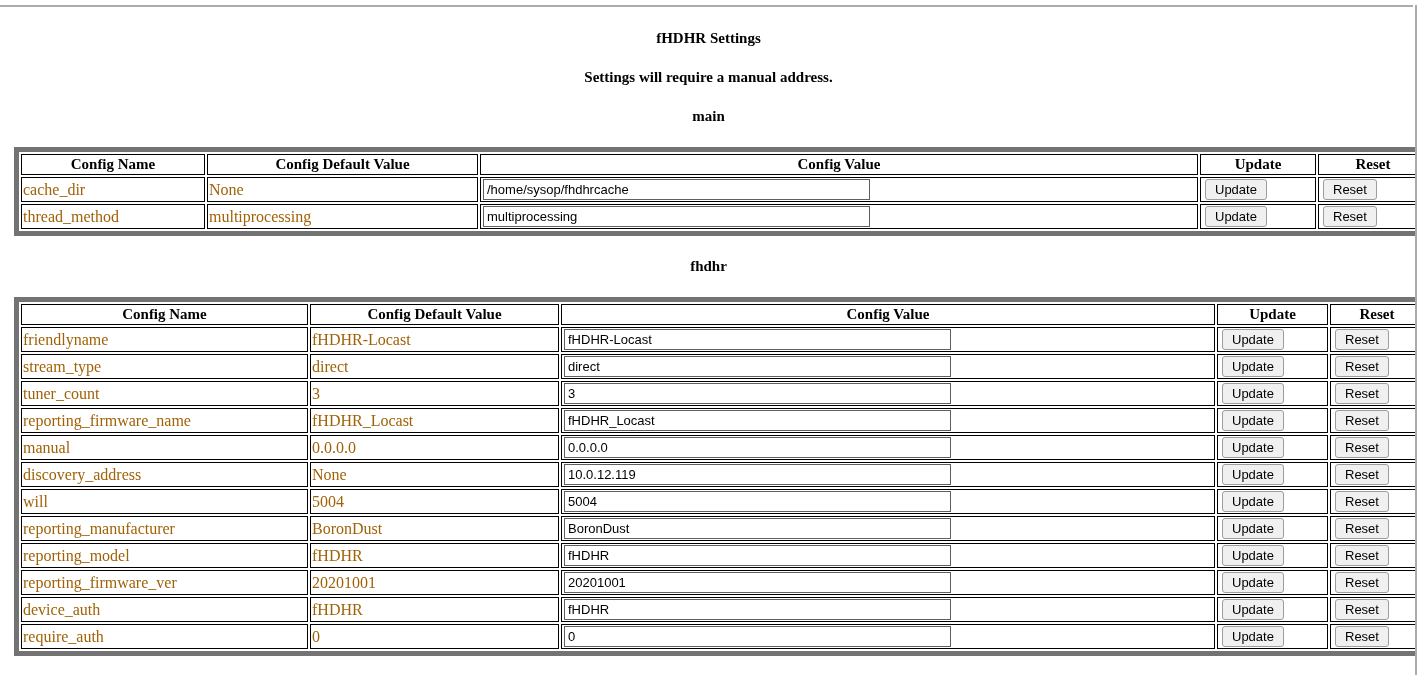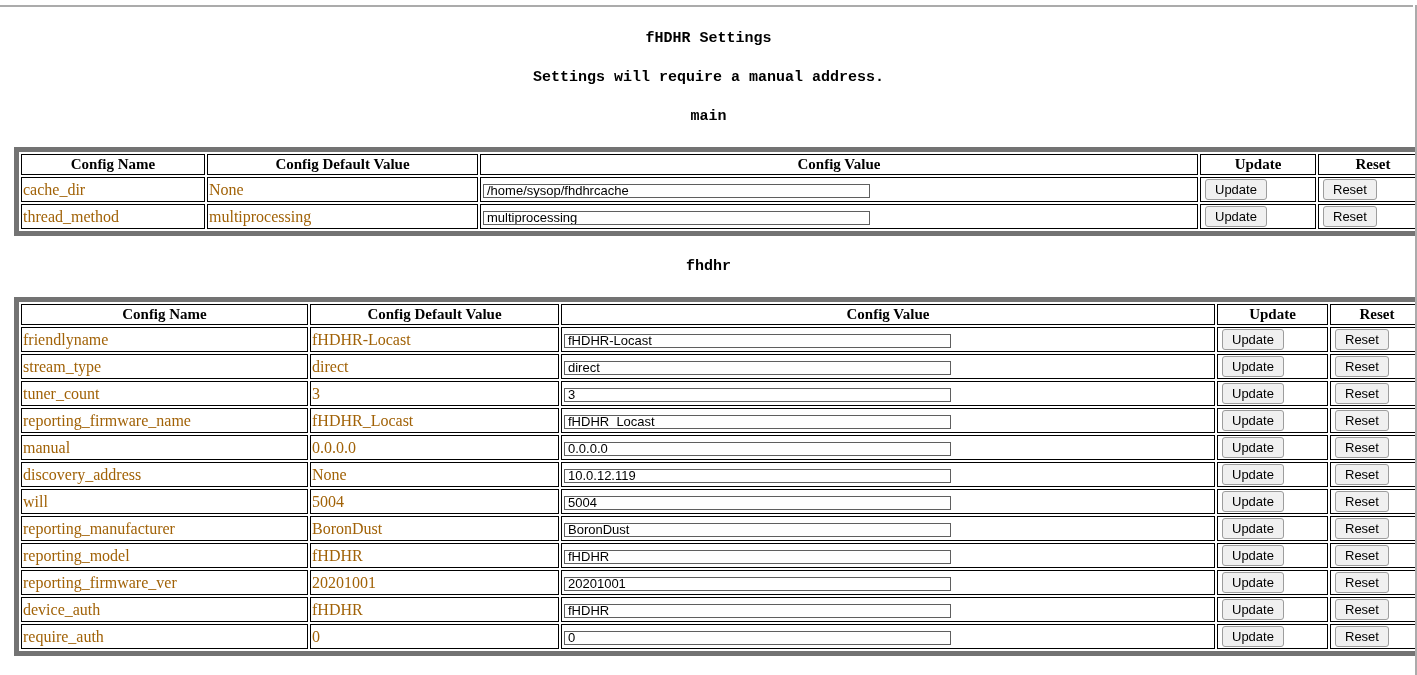--- a/index.html
+++ b/index.html
@@ -25,21 +25,21 @@
     top: 5px; right: 0;
     width: 2px; height: 670px;
     background: #ababab;
   }
   .page {
     padding: 8px 2px 0 2px;
   }
   .heading {
     text-align: center;
     font-weight: bold;
-    font-family: Liberation Mono, monospace;
+    font-family: Liberation Serif, serif;
     font-size: 15px;
     line-height: 17px;
     margin: 22px 0;
     color: #000;
   }
   table.cfg {
     border-collapse: separate;
     border-spacing: 2px;
     border: 5px solid #737373;
     table-layout: fixed;
@@ -66,21 +66,21 @@
   }
   td.c-name, td.c-def {
     font-family: "Liberation Serif", serif;
     font-size: 16px;
     color: #a16207;
     padding-left: 2px;
   }
   input.cfg-input {
     box-sizing: border-box;
     width: 387px;
-    height: 14px;
+    height: 21px;
     margin: 1px 0 1px 1px;
     border: 1px solid #5f5f5f;
     background: #fff;
     color: #000;
     font-family: "Liberation Sans", sans-serif;
     font-size: 13px;
     padding: 1px 3px;
     vertical-align: middle;
   }
   button.btn {

